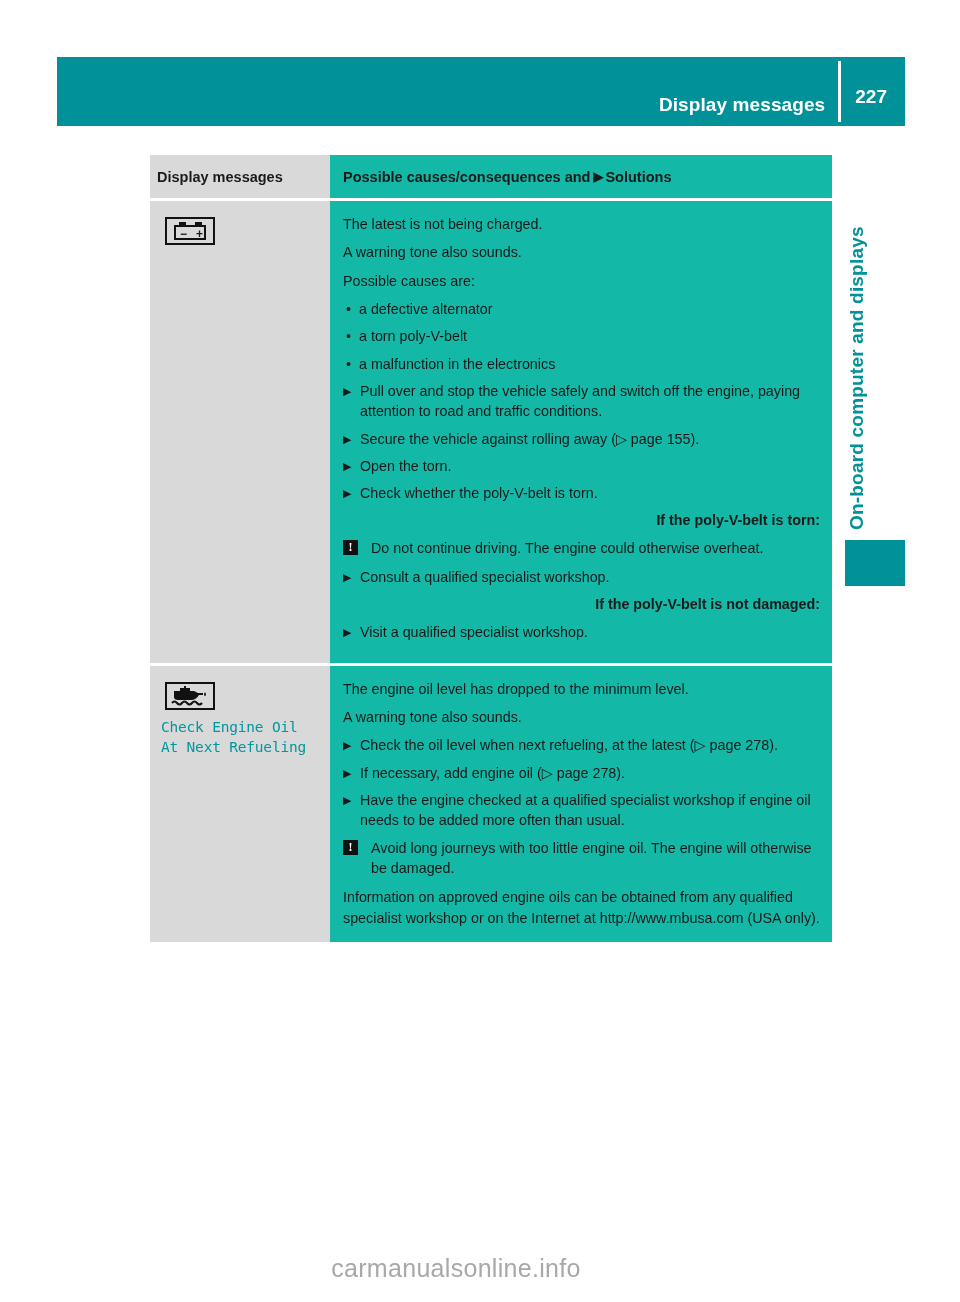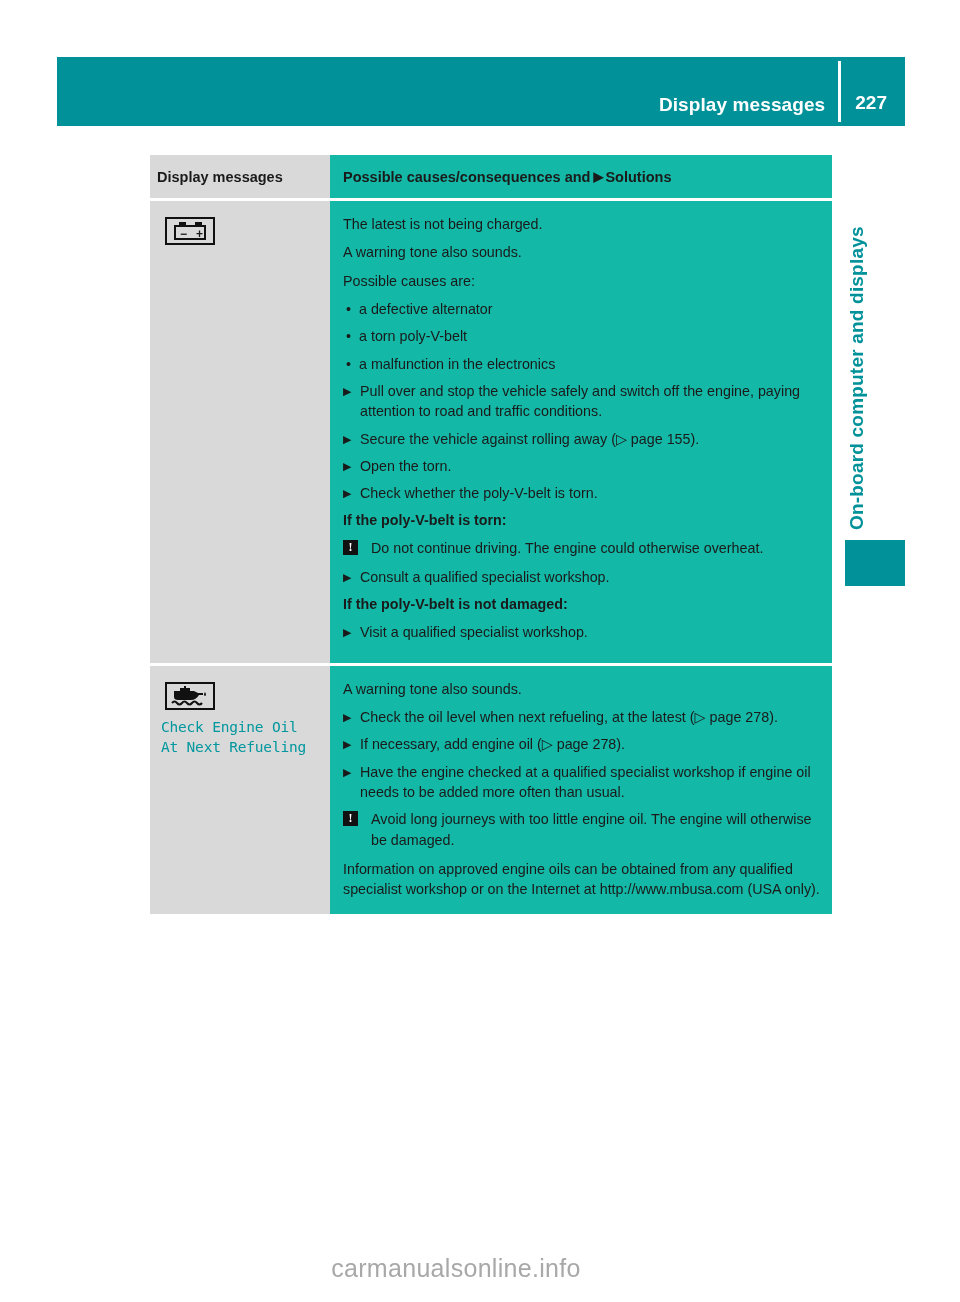--- a/index.html
+++ b/index.html
@@ -41,21 +41,21 @@
   .header-divider {
     width: 3px;
     align-self: stretch;
     background: #ffffff;
     margin: 4px 0 4px 0;
   }
   .header-page {
     color: #ffffff;
     font-size: 19px;
     font-weight: bold;
-    padding-bottom: 12px;
+    padding-bottom: 18px;
     padding-left: 14px;
     padding-right: 18px;
     white-space: nowrap;
   }
 
   
   .side-label {
     position: absolute;
     left: 846px;
     top: 170px;
@@ -126,21 +126,21 @@
     vertical-align: 1px;
   }
 
   
   .p {
     font-size: 14.3px;
     line-height: 1.42;
     margin: 0 0 8px 0;
   }
   .p:last-child { margin-bottom: 0; }
-  .p-tight { margin-bottom: 7px; }
+  .p-tight { margin-bottom: 7px; text-align: right; }
   .bold { font-weight: bold; }
 
   .dot-item {
     font-size: 14.3px;
     line-height: 1.42;
     margin: 0 0 7px 0;
     padding-left: 16px;
     position: relative;
   }
   .dot-item .dot {
@@ -331,20 +331,21 @@
           <path d="M17 2 L19 2 L19 5 L17 5 Z" fill="#111111"></path>
           <path d="M38 8 q2 3 0 4 q-2 -1 0 -4 Z" fill="#111111"></path>
           <path d="M5 19 q2.5 -3 5 0 q2.5 3 5 0 q2.5 -3 5 0 q2.5 3 5 0 q2.5 -3 5 0 q2.5 3 5 0" stroke="#111111" stroke-width="2" fill="none"></path>
         </svg>
       </div>
       <div class="msg-text">Check Engine Oil
 At Next Refueling</div>
     </div>
     <div class="col-right">
       <div>
+          <div class="p">The engine oil level has dropped to the minimum level.</div>
           <div class="p">A warning tone also sounds.</div>
           <div class="x-item"><span class="tri">▶</span><span>Check the oil level when next refueling, at the latest (▷ page 278).</span></div>
           <div class="x-item"><span class="tri">▶</span><span>If necessary, add engine oil (▷ page 278).</span></div>
           <div class="x-item"><span class="tri">▶</span><span>Have the engine checked at a qualified specialist workshop if engine oil needs to be added more often than usual.</span></div>
           <div class="warn-item"><span class="warn-box">!</span><span>Avoid long journeys with too little engine oil. The engine will otherwise be damaged.</span></div>
           <div class="p">Information on approved engine oils can be obtained from any qualified specialist workshop or on the Internet at http://www.mbusa.com (USA only).</div>
         </div>
     </div>
   </div>
 

